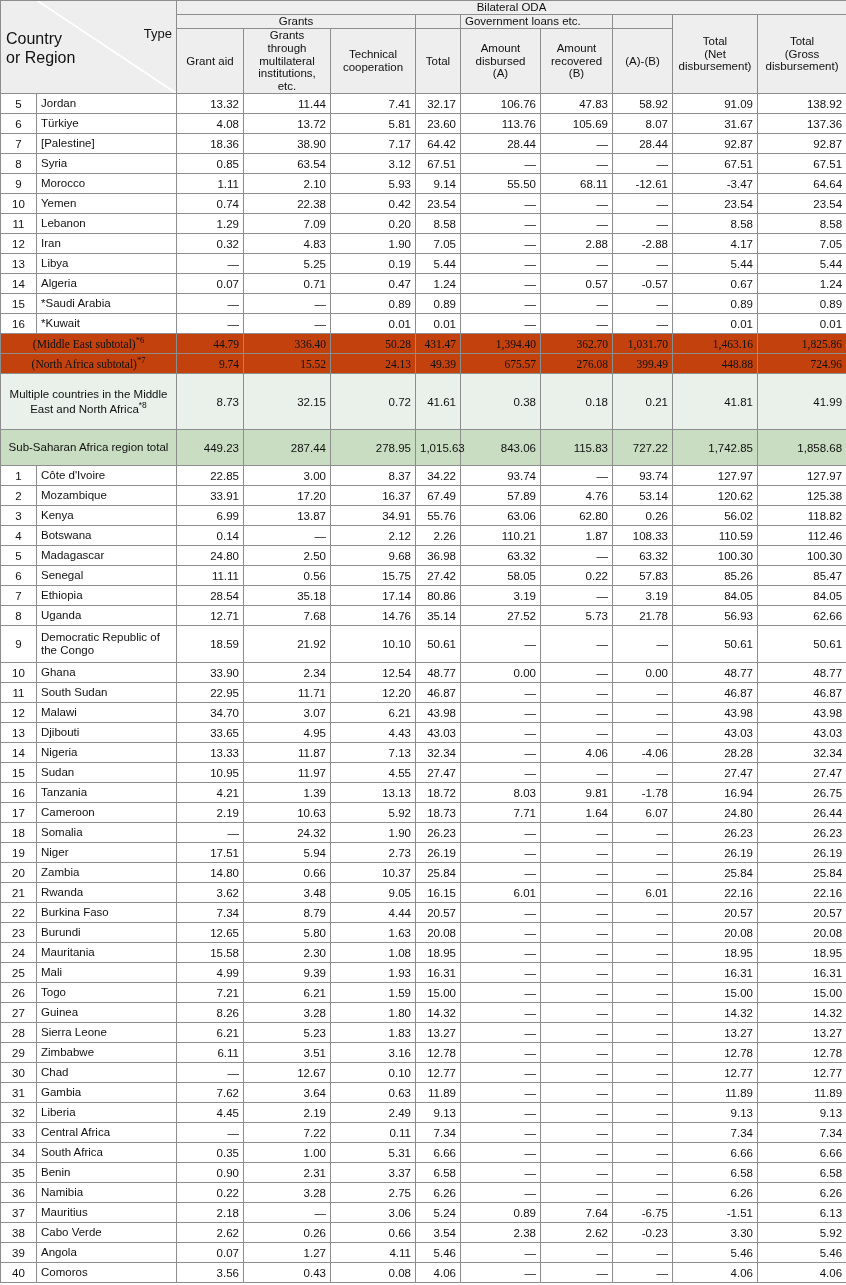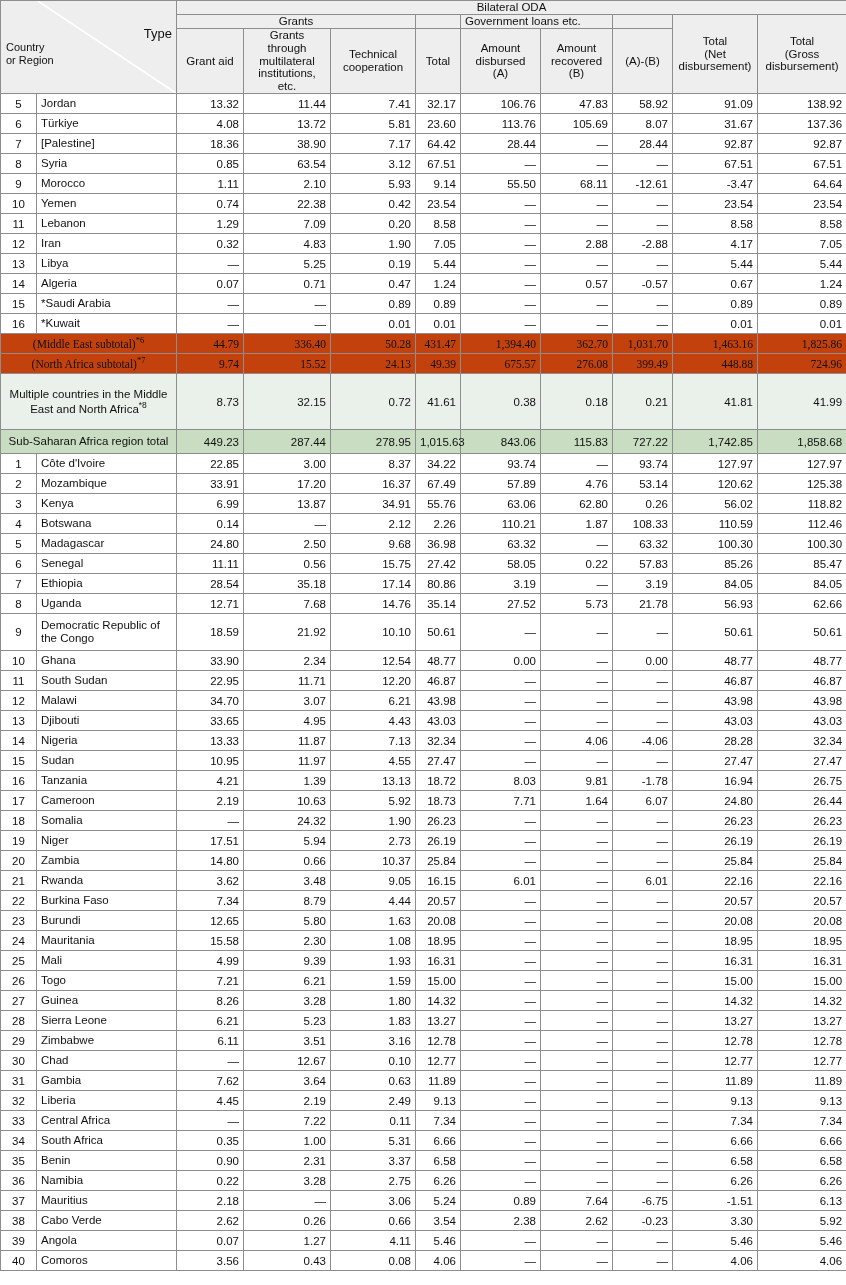--- a/index.html
+++ b/index.html
@@ -47,21 +47,21 @@
   th.corner .type-lab {
     position: absolute;
     right: 4px; top: 26px;
     font-size: 13px;
   }
   th.corner .cr-lab {
     position: absolute;
     left: 5px; bottom: 26px;
     text-align: left;
     line-height: 1.2;
-    font-size: 11px;
+    font-size: 16px;
   }
   th.grp { }
   th.grp-left { text-align: left; padding-left: 8px; margin-left: 36px; }
 
   
   tbody td { height: 20px; }
   td.rank { text-align: center; }
   td.name { text-align: left; padding-left: 7px; line-height: 1.15; }
   td.num  { text-align: right; padding-right: 5px; }
 
@@ -319,21 +319,21 @@
         <td class="num">32.15</td>
         <td class="num">0.72</td>
         <td class="num">41.61</td>
         <td class="num sec-l">0.38</td>
         <td class="num">0.18</td>
         <td class="num">0.21</td>
         <td class="num sec-l">41.81</td>
         <td class="num">41.99</td>
       </tr>
       <tr class="regtotal thick-top thick-bot">
-        <td class="name2" colspan="2" style="height:24px">Sub-Saharan Africa region total</td>
+        <td class="name2" colspan="2" style="height:36px">Sub-Saharan Africa region total</td>
         <td class="num">449.23</td>
         <td class="num">287.44</td>
         <td class="num">278.95</td>
         <td class="num">1,015.63</td>
         <td class="num sec-l">843.06</td>
         <td class="num">115.83</td>
         <td class="num">727.22</td>
         <td class="num sec-l">1,742.85</td>
         <td class="num">1,858.68</td>
       </tr>

